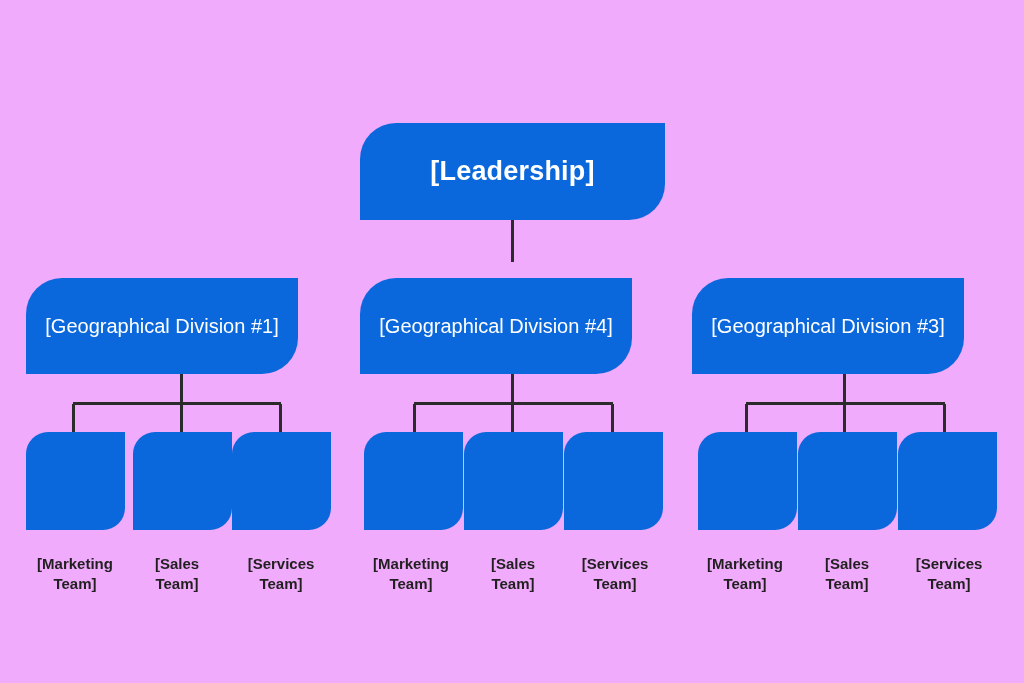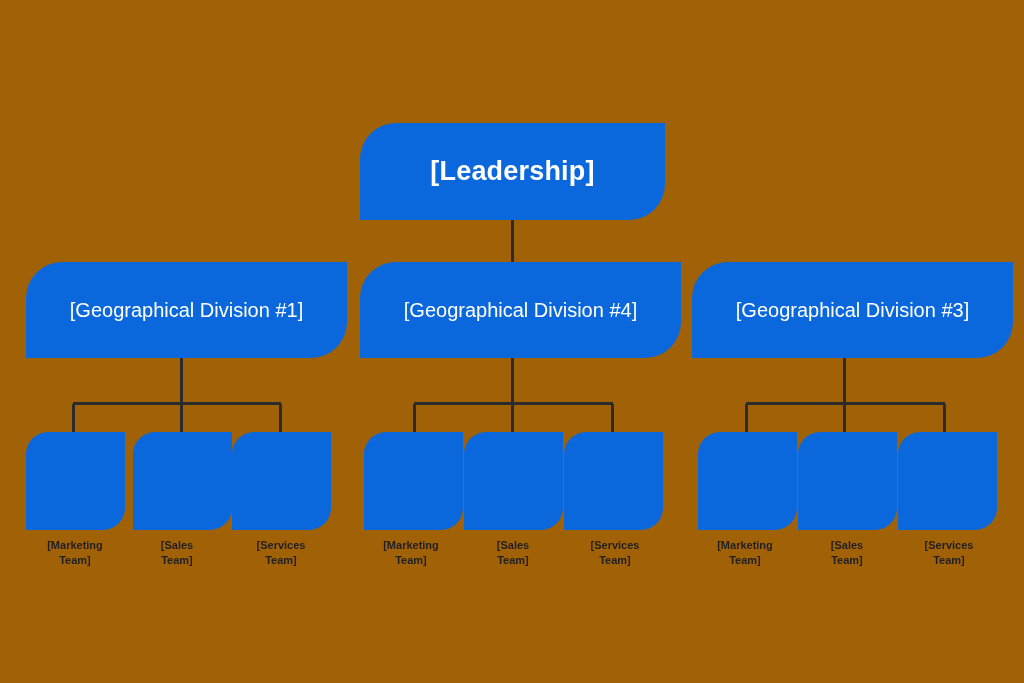--- a/index.html
+++ b/index.html
@@ -9,21 +9,21 @@
     background: #ffffff;
   }
   body {
     font-family: "Liberation Sans", sans-serif;
     -webkit-font-smoothing: antialiased;
   }
   #chart-canvas {
     position: relative;
     width: 1024px;
     height: 683px;
-    background: #a16207;
+    background: #f0abfc;
     overflow: hidden;
   }
 
   
   #connector-layer {
     position: absolute;
     left: 0;
     top: 0;
     width: 1024px;
     height: 683px;
@@ -56,22 +56,22 @@
   .leadership-label {
     font-size: 27px;
     font-weight: bold;
     letter-spacing: 0.2px;
     line-height: 1.1;
     text-align: center;
   }
 
   
   .division-node {
-    top: 262px;
-    width: 321px;
+    top: 278px;
+    width: 272px;
     height: 96px;
   }
   .division-label {
     font-size: 20px;
     font-weight: 500;
     line-height: 1.15;
     text-align: center;
     padding: 0 10px;
   }
 
@@ -80,24 +80,24 @@
     top: 432px;
     width: 99px;
     height: 98px;
     border-top-left-radius: 22px;
     border-bottom-right-radius: 22px;
   }
 
   
   .team-caption {
     position: absolute;
-    top: 538px;
+    top: 554px;
     width: 106px;
     text-align: center;
-    font-size: 11px;
+    font-size: 15px;
     font-weight: bold;
     line-height: 1.35;
     color: #211f1f;
     white-space: pre-line;
   }
 </style>
 </head>
 <body>
 
 <div id="chart-canvas">

